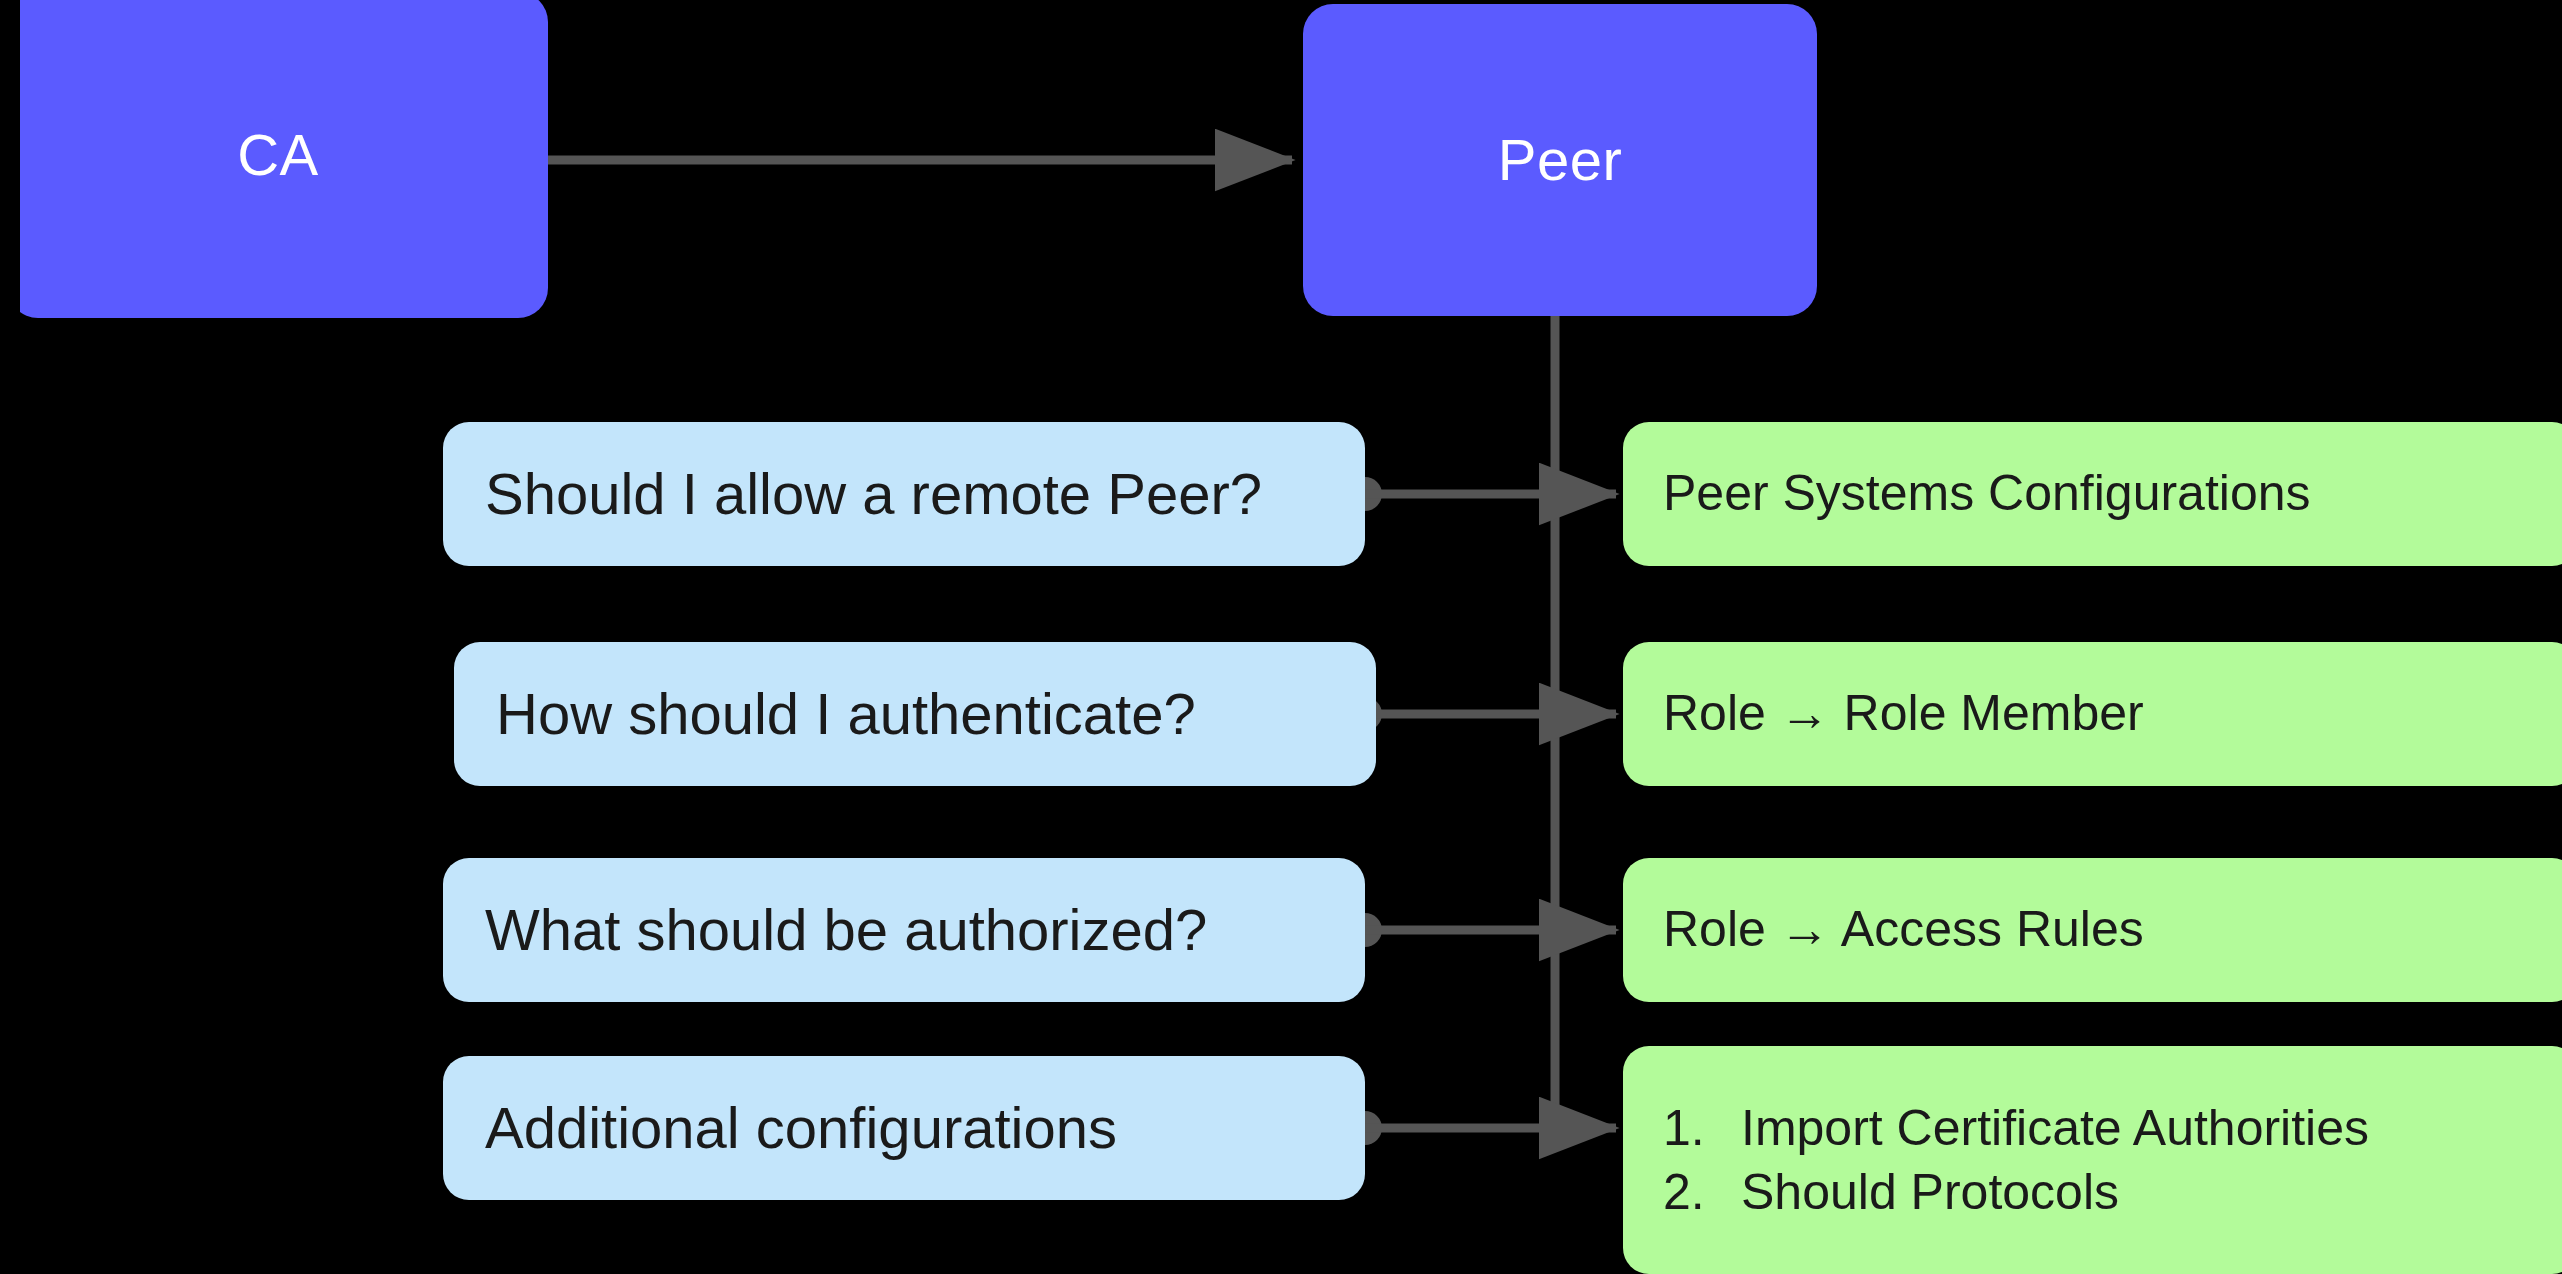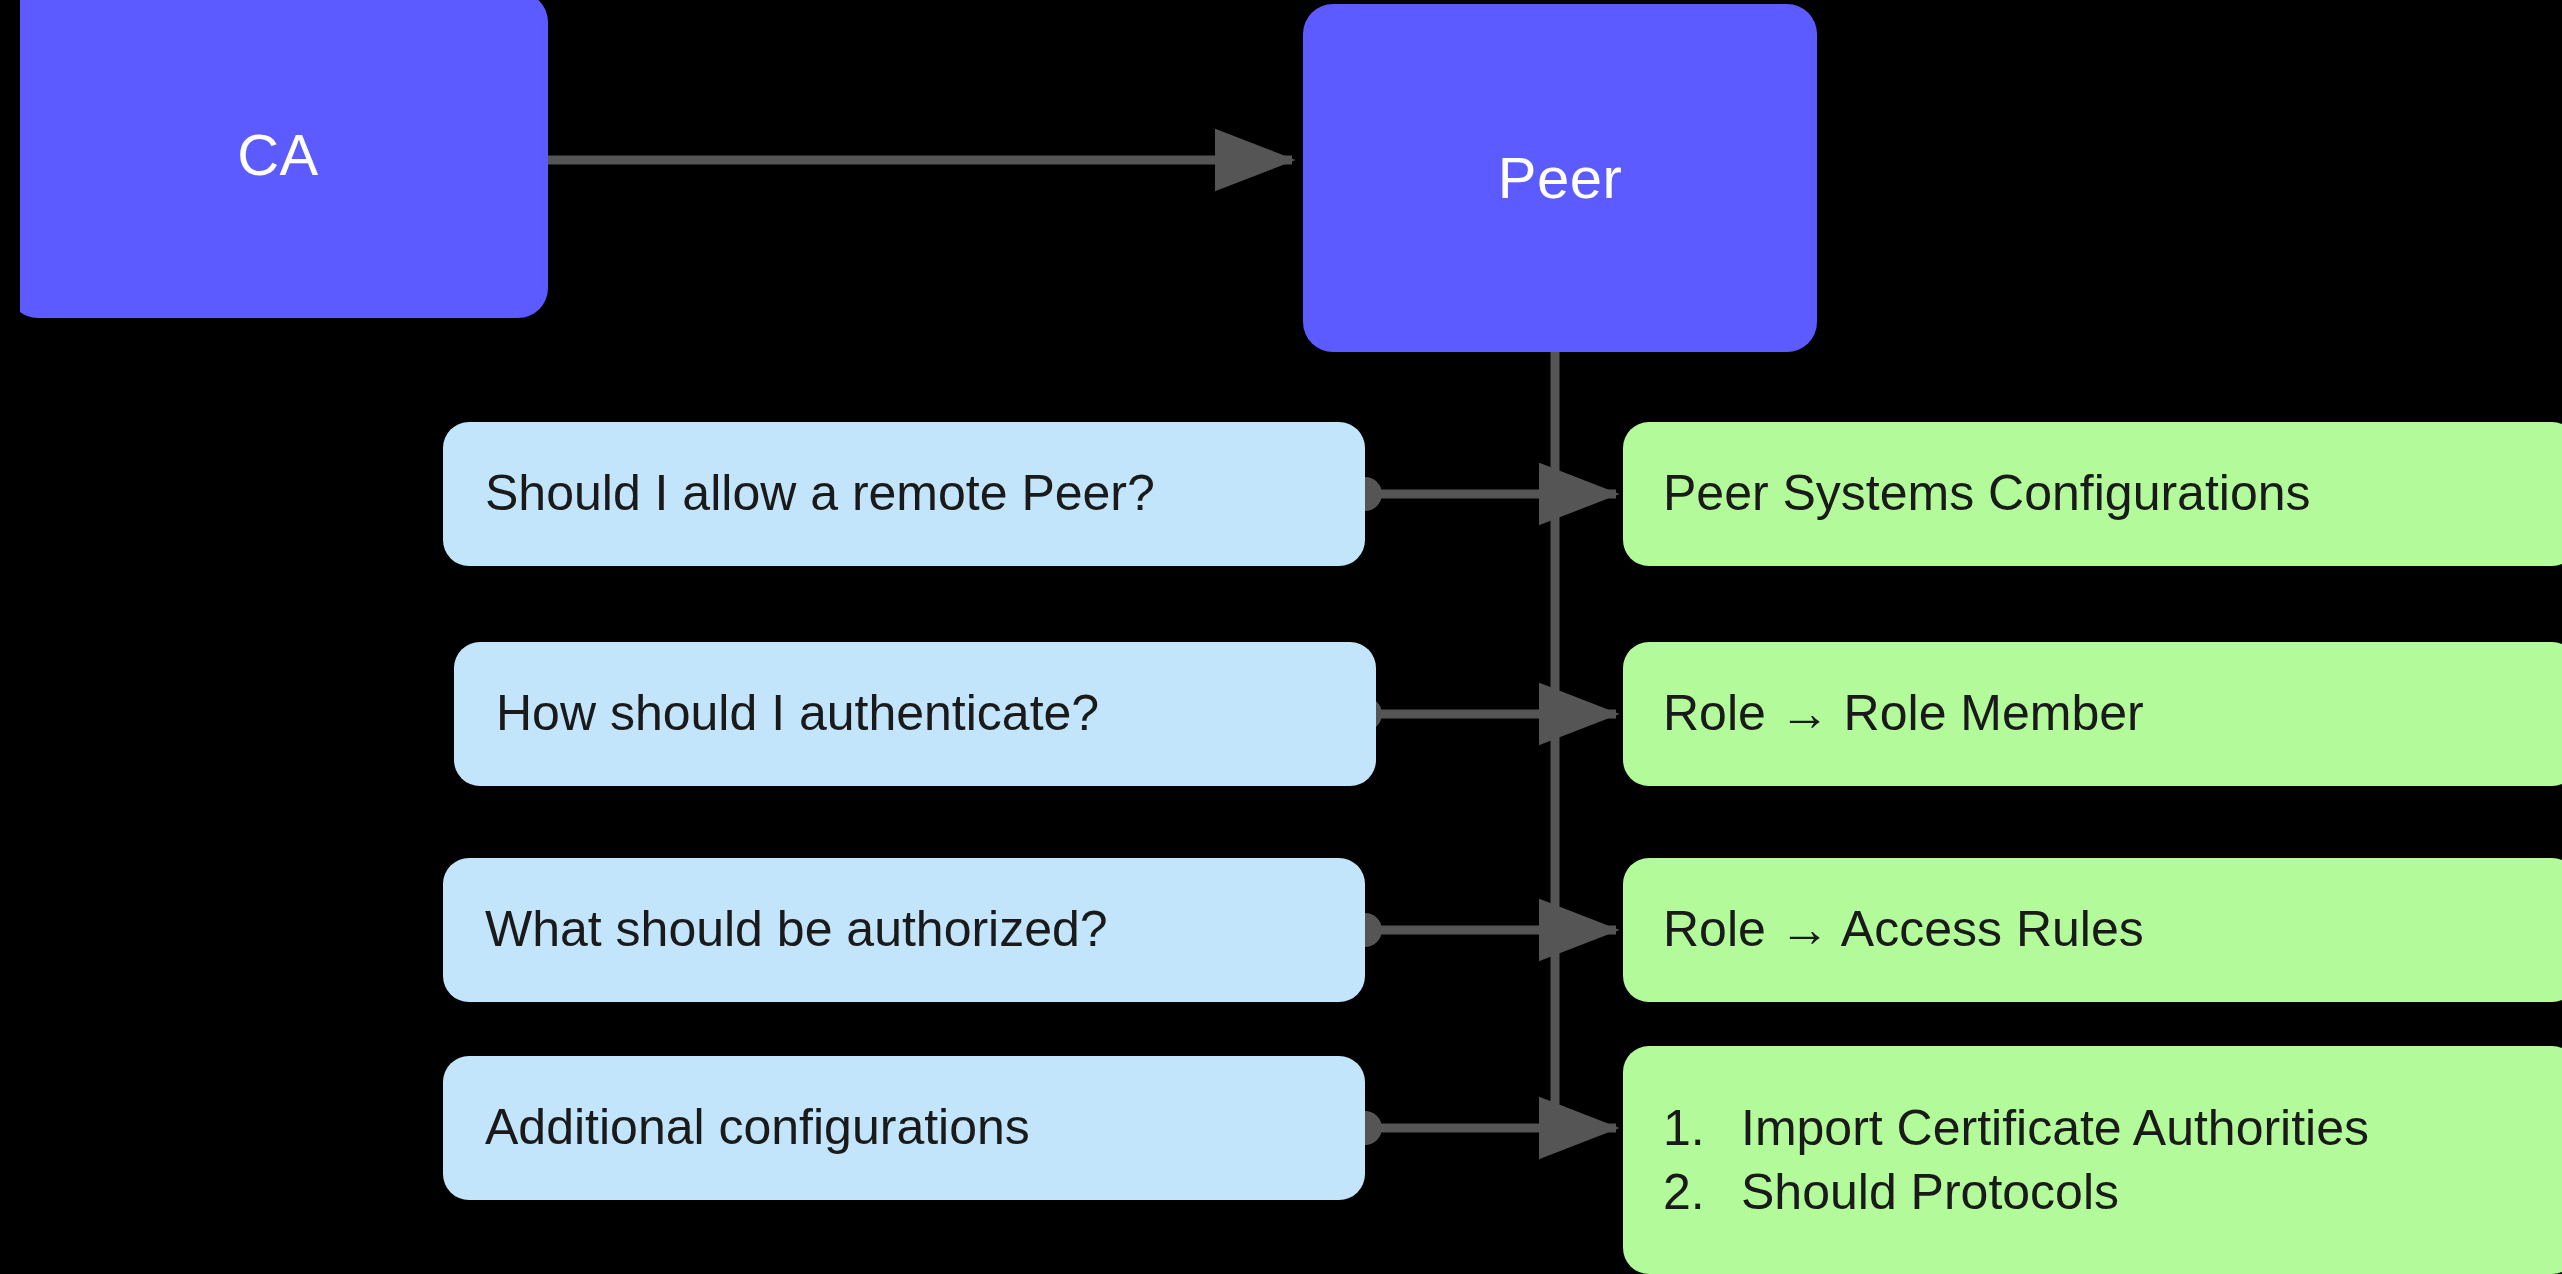--- a/index.html
+++ b/index.html
@@ -35,21 +35,21 @@
     line-height: 1.1;
     letter-spacing: 0.5px;
   }
   .node-question {
     background: #C3E5FB;
     border-radius: 26px;
     padding-left: 42px;
   }
   .node-question .node-label {
     color: #1A1A1A;
-    font-size: 50px;
+    font-size: 58px;
     line-height: 1.15;
   }
   .node-answer {
     background: #B3FB9A;
     border-radius: 26px;
     padding-left: 40px;
   }
   .node-answer .node-label {
     color: #1A1A1A;
     font-size: 50px;
@@ -120,21 +120,21 @@
     <g>
       <circle cx="1345" cy="1128" r="17" fill="#555555"></circle>
       <line x1="1345" y1="1128" x2="1596" y2="1128" stroke="#555555" stroke-width="9" marker-end="url(#arrowhead)"></line>
     </g>
   </svg>
 
   <div class="node node-ca" style="left:-12px; top:-8px; width:540px; height:326px;">
     <span class="node-label">CA</span>
   </div>
 
-  <div class="node node-peer" style="left:1283px; top:4px; width:514px; height:348px;">
+  <div class="node node-peer" style="left:1283px; top:4px; width:514px; height:312px;">
     <span class="node-label">Peer</span>
   </div>
 
   <div class="node node-question" style="left:423px; top:422px; width:922px; height:144px;">
     <span class="node-label">Should I allow a remote Peer?</span>
   </div>
 
   <div class="node node-question" style="left:434px; top:642px; width:922px; height:144px;">
     <span class="node-label">How should I authenticate?</span>
   </div>

